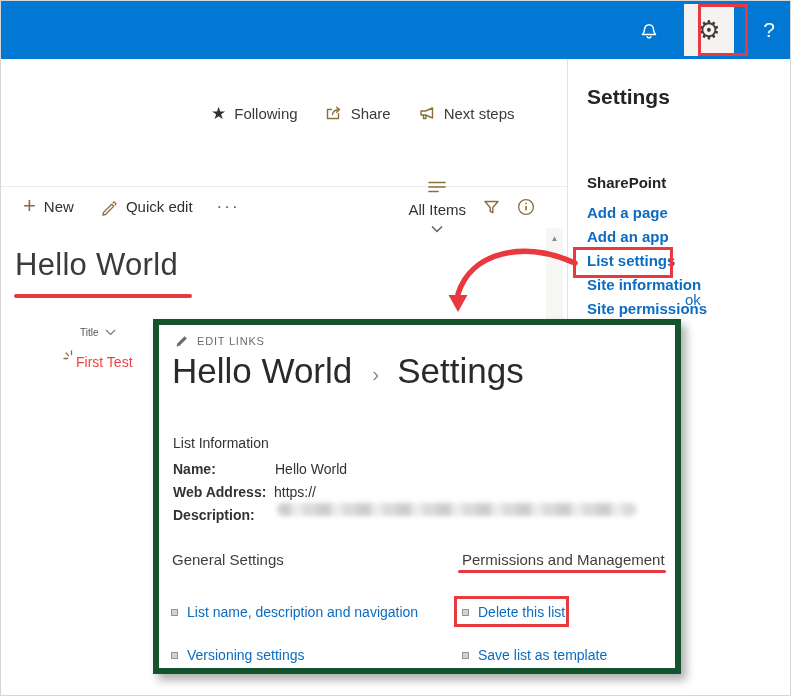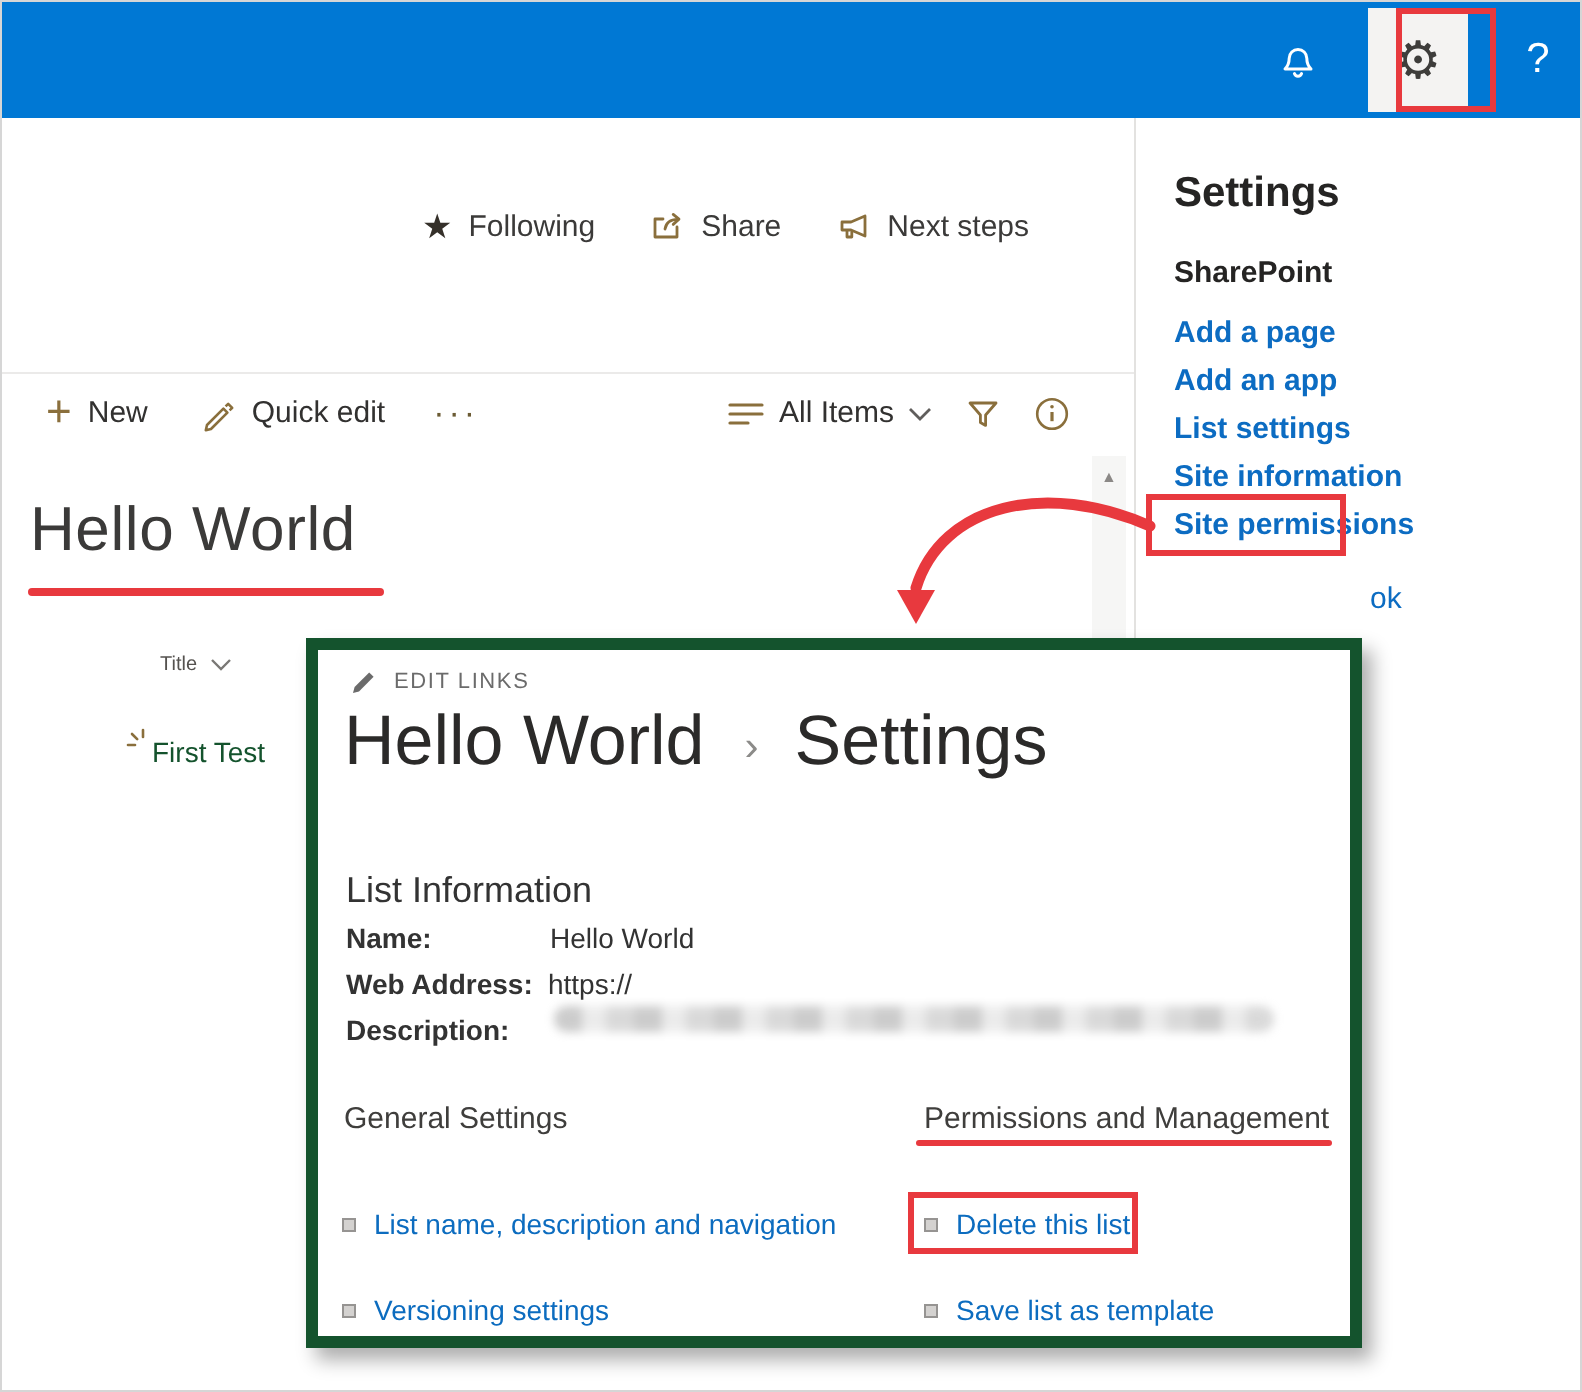--- a/index.html
+++ b/index.html
@@ -18,65 +18,65 @@
   .gear-btn { width:50px; height:52px; background:#f4f3f2; color:#3e3d3b; margin:0 12px; }
   .help-q { font-size:21px; font-weight:400; color:#fff; }
   .gear-glyph { font-size:26px; line-height:1; }
 
   
   .panel {
     left:566px; top:58px; width:225px; height:354px; background:#fff;
     border-left:1px solid #e3e2e0; z-index:6; padding:26px 0 0 19px;
   }
   .panel-title { font-size:21px; font-weight:600; color:#252423; }
-  .panel-section { margin-top:19px; font-size:15px; font-weight:700; color:#252423; }
+  .panel-section { margin-top:65px; font-size:15px; font-weight:700; color:#252423; }
   .panel-links { margin-top:10px; display:flex; flex-direction:column;font-weight:bold; }
   .panel-link { font-size:15px; line-height:24px; color:#0c6cc2; text-decoration:none; cursor:pointer; }
   .panel-frag { position:absolute; left:117px; top:232px; font-size:15px; color:#0c6cc2; cursor:pointer; }
 
   
   .actions { left:210px; top:99px; height:26px; display:flex; align-items:center; gap:26px; z-index:2; }
   .action { display:flex; align-items:center; gap:8px; font-size:15px; color:#3b3a39; cursor:pointer; }
   .star { color:#35302a; font-size:17px; line-height:1; }
   .gold-ic { color:#8a6f3c; display:inline-flex; }
 
   
   .cmdbar { left:0; top:185px; width:566px; height:40px; border-top:1px solid #ebeae9;
             display:flex; align-items:center; z-index:2; }
   .cmd-left { display:flex; align-items:center; gap:10px; padding-left:14px; }
   .cmd-item { display:flex; align-items:center; gap:8px; font-size:15px; color:#323130; cursor:pointer; padding:0 8px; }
   .plus { font-size:22px; font-weight:300; color:#8a6f3c; line-height:1; margin-top:-2px; }
   .dots { font-size:17px; letter-spacing:2px; color:#6b5b34; cursor:pointer; padding:0 6px; }
   .cmd-right { position:absolute; right:32px; display:flex; align-items:center; gap:16px; }
-  .viewsel { display:flex; align-items:center; gap:7px; font-size:15px; color:#323130; cursor:pointer; }
+  .viewsel { display:flex; align-items:center; gap:7px; font-size:15px; color:#323130; cursor:pointer;flex-direction:column; }
 
   
   .scrolltrack { left:545px; top:227px; width:17px; height:93px; background:#f6f6f5; z-index:3;
                  display:flex; justify-content:center; }
   .scroll-up { font-size:8px; color:#8b8886; margin-top:6px; cursor:pointer; }
   .page-title { left:14px; top:246px; font-size:31px; font-weight:300; color:#3b3a39; letter-spacing:.3px; }
   .col-header { left:79px; top:326px; display:flex; align-items:center; gap:6px;
                 font-size:10px; color:#55524f; cursor:pointer; }
-  .list-row { left:62px; top:367px; display:flex; align-items:flex-start; gap:2px;
-              font-size:14px; color:#14532d; cursor:pointer; }
+  .list-row { left:62px; top:353px; display:flex; align-items:flex-start; gap:2px;
+              font-size:14px; color:#ef4444; cursor:pointer; }
 
   
   .popup {
     left:152px; top:318px; width:528px; height:355px; background:#fff;
     border:6px solid #14532d; z-index:10;
     box-shadow:5px 6px 9px rgba(0,0,0,.32);
   }
   .pin { position:absolute; }
   .editlinks { left:16px; top:9px; display:flex; align-items:center; gap:8px;
                font-size:11px; letter-spacing:.8px; color:#6b6b6b; cursor:pointer; }
   .crumb { left:13px; top:26px; display:flex; align-items:center; white-space:nowrap; }
   .crumb-name { font-size:35px; font-weight:300; color:#2b2a29; cursor:pointer; }
   .crumb-sep { font-size:21px; color:#8c8b89; margin:6px 18px 0 20px; }
   .crumb-page { font-size:35px; font-weight:300; color:#2b2a29; }
-  .info-head { left:14px; top:110px; font-size:18px; color:#333; }
+  .info-head { left:14px; top:110px; font-size:14px; color:#333; }
   .info-row { position:absolute; left:14px; display:flex; font-size:14px; color:#333; }
   .info-label { width:102px; font-weight:700; }
   .redact {
     display:inline-block; width:360px; height:13px; margin-left:3px; vertical-align:middle;
     background:repeating-linear-gradient(90deg,#9a9a9a 0 14px,#d9d9d9 14px 26px,#b5b5b5 26px 40px);
     filter:blur(2.5px); opacity:.5; border-radius:7px;
   }
   .col-head { position:absolute; font-size:15px; color:#3f3e3c; }
   .set-link { position:absolute; display:flex; align-items:center; gap:9px;
               font-size:14px; color:#0c6cbf; cursor:pointer; }

